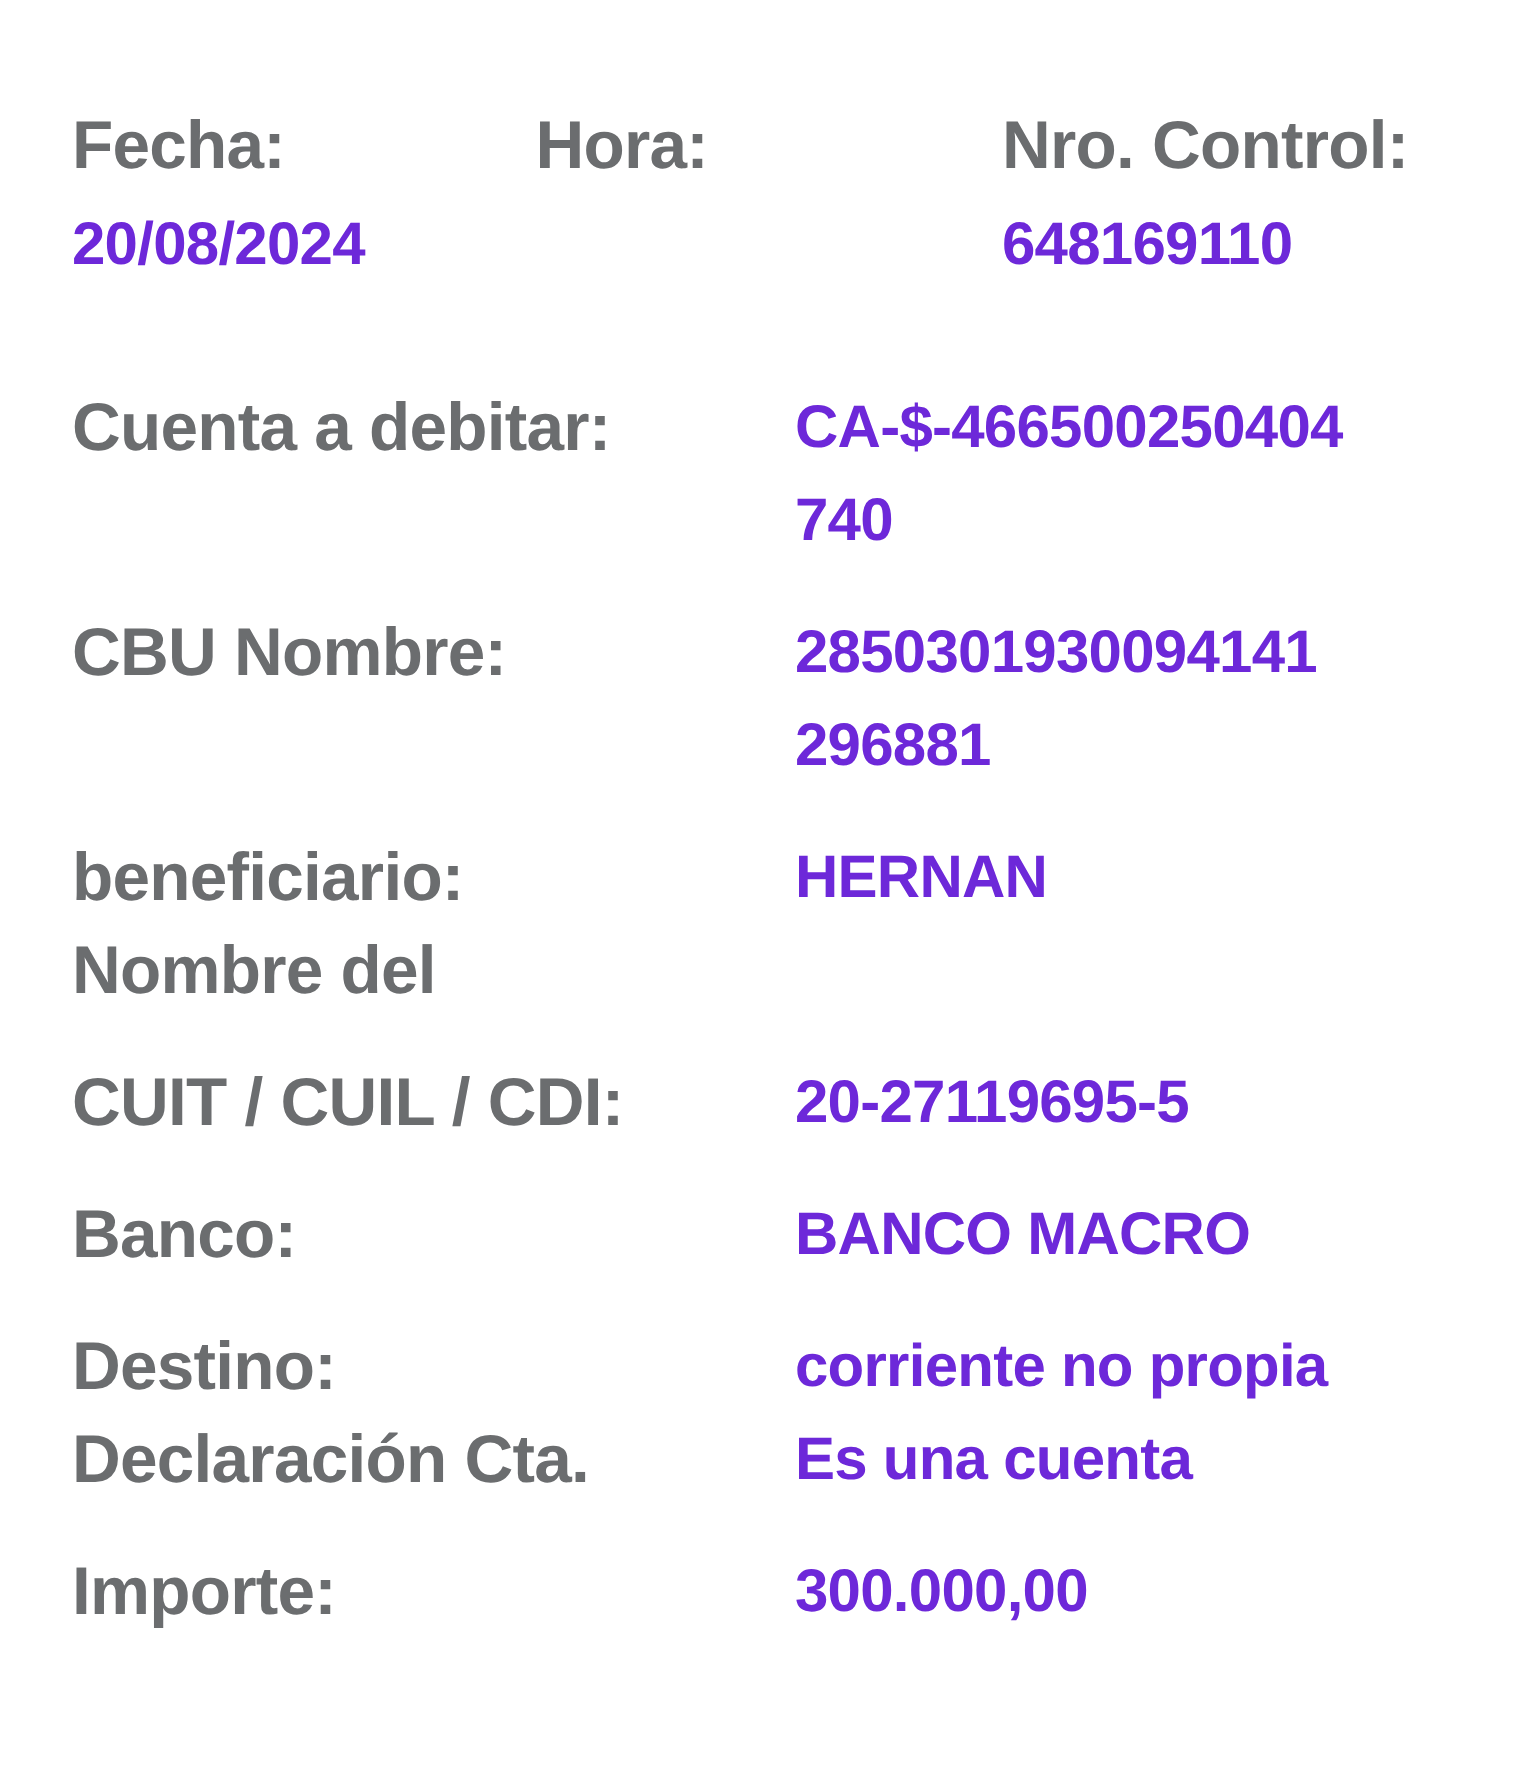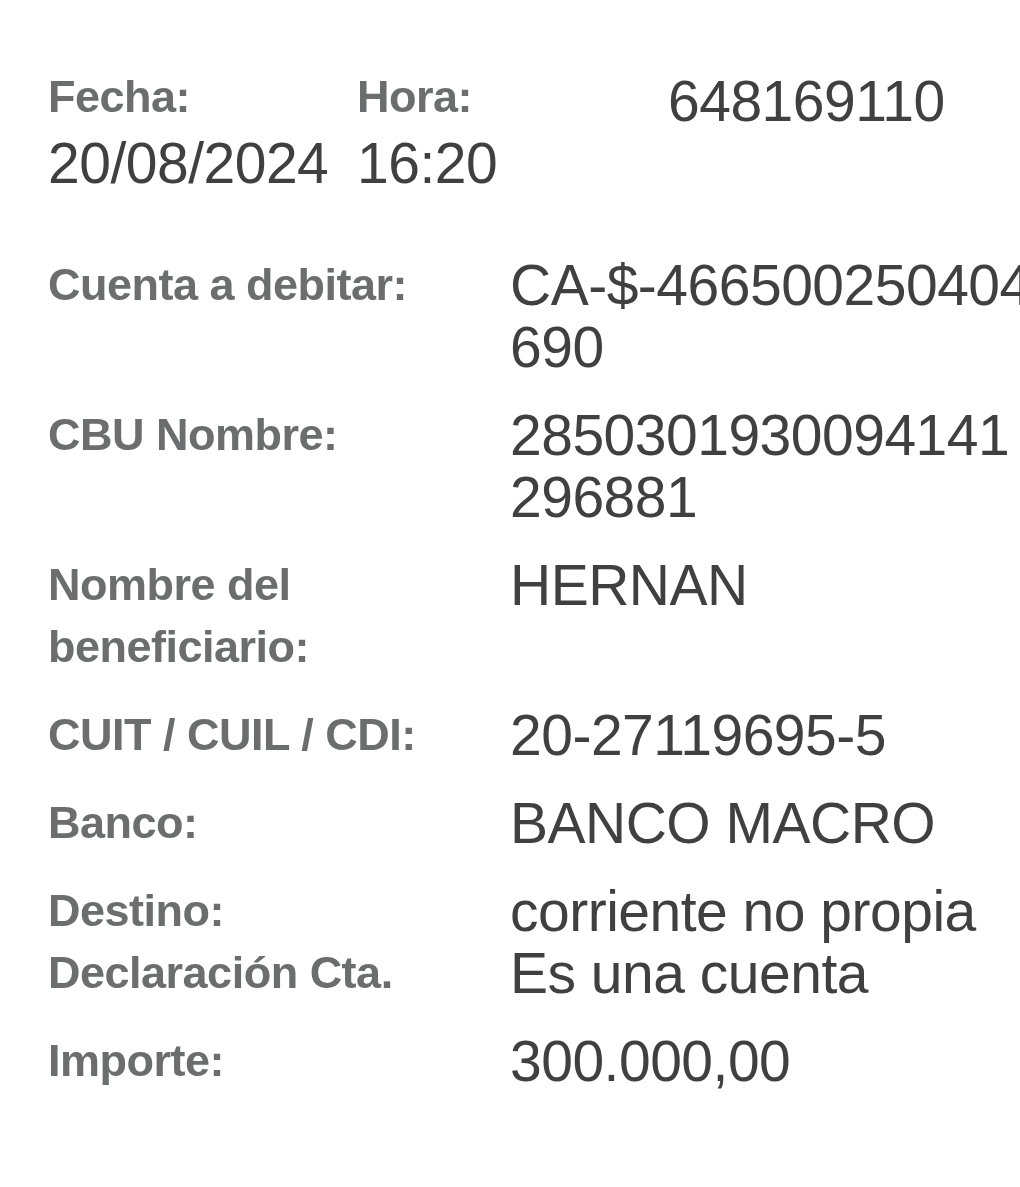--- a/index.html
+++ b/index.html
@@ -16,81 +16,82 @@
     padding: 66px 40px 0 48px;
   }
   .label {
     font-weight: 700;
     font-size: 45px;
     line-height: 62px;
     letter-spacing: -0.5px;
     color: #6b6d6f;
   }
   .value {
-    font-weight: 400;
-    font-size: 57px;
+    font-weight: 700;
+    font-size: 40px;
     line-height: 62px;
     letter-spacing: -0.5px;
-    color: #404040;
+    color: #6d28d9;
   }
   .hdr {
     display: grid;
     grid-template-columns: 309px 311px 1fr;
     margin-bottom: 60px;
   }
   .hdr .value { margin-top: 4px; }
   .row {
     display: grid;
     grid-template-columns: 462px 1fr;
     margin-bottom: 26px;
+    gap: 20px;
   }
 </style>
 </head>
 <body>
 
 <div class="page">
 
   <div class="hdr">
     <div>
       <div class="label">Fecha:</div>
       <div class="value">20/08/2024</div>
     </div>
     <div>
       <div class="label">Hora:</div>
-      <div class="value">16:20</div>
     </div>
     <div>
+      <div class="label">Nro. Control:</div>
       <div class="value">648169110</div>
     </div>
   </div>
 
   <div class="row">
     <div class="label">
       <div>Cuenta a debitar:</div>
     </div>
     <div class="value">
       <div>CA-$-466500250404</div>
-      <div>690</div>
+      <div>740</div>
     </div>
   </div>
 
   <div class="row">
     <div class="label">
       <div>CBU Nombre:</div>
     </div>
     <div class="value">
       <div>2850301930094141</div>
       <div>296881</div>
     </div>
   </div>
 
   <div class="row">
     <div class="label">
+      <div>beneficiario:</div>
       <div>Nombre del</div>
-      <div>beneficiario:</div>
     </div>
     <div class="value">
       <div>HERNAN</div>
     </div>
   </div>
 
   <div class="row">
     <div class="label">
       <div>CUIT / CUIL / CDI:</div>
     </div>

